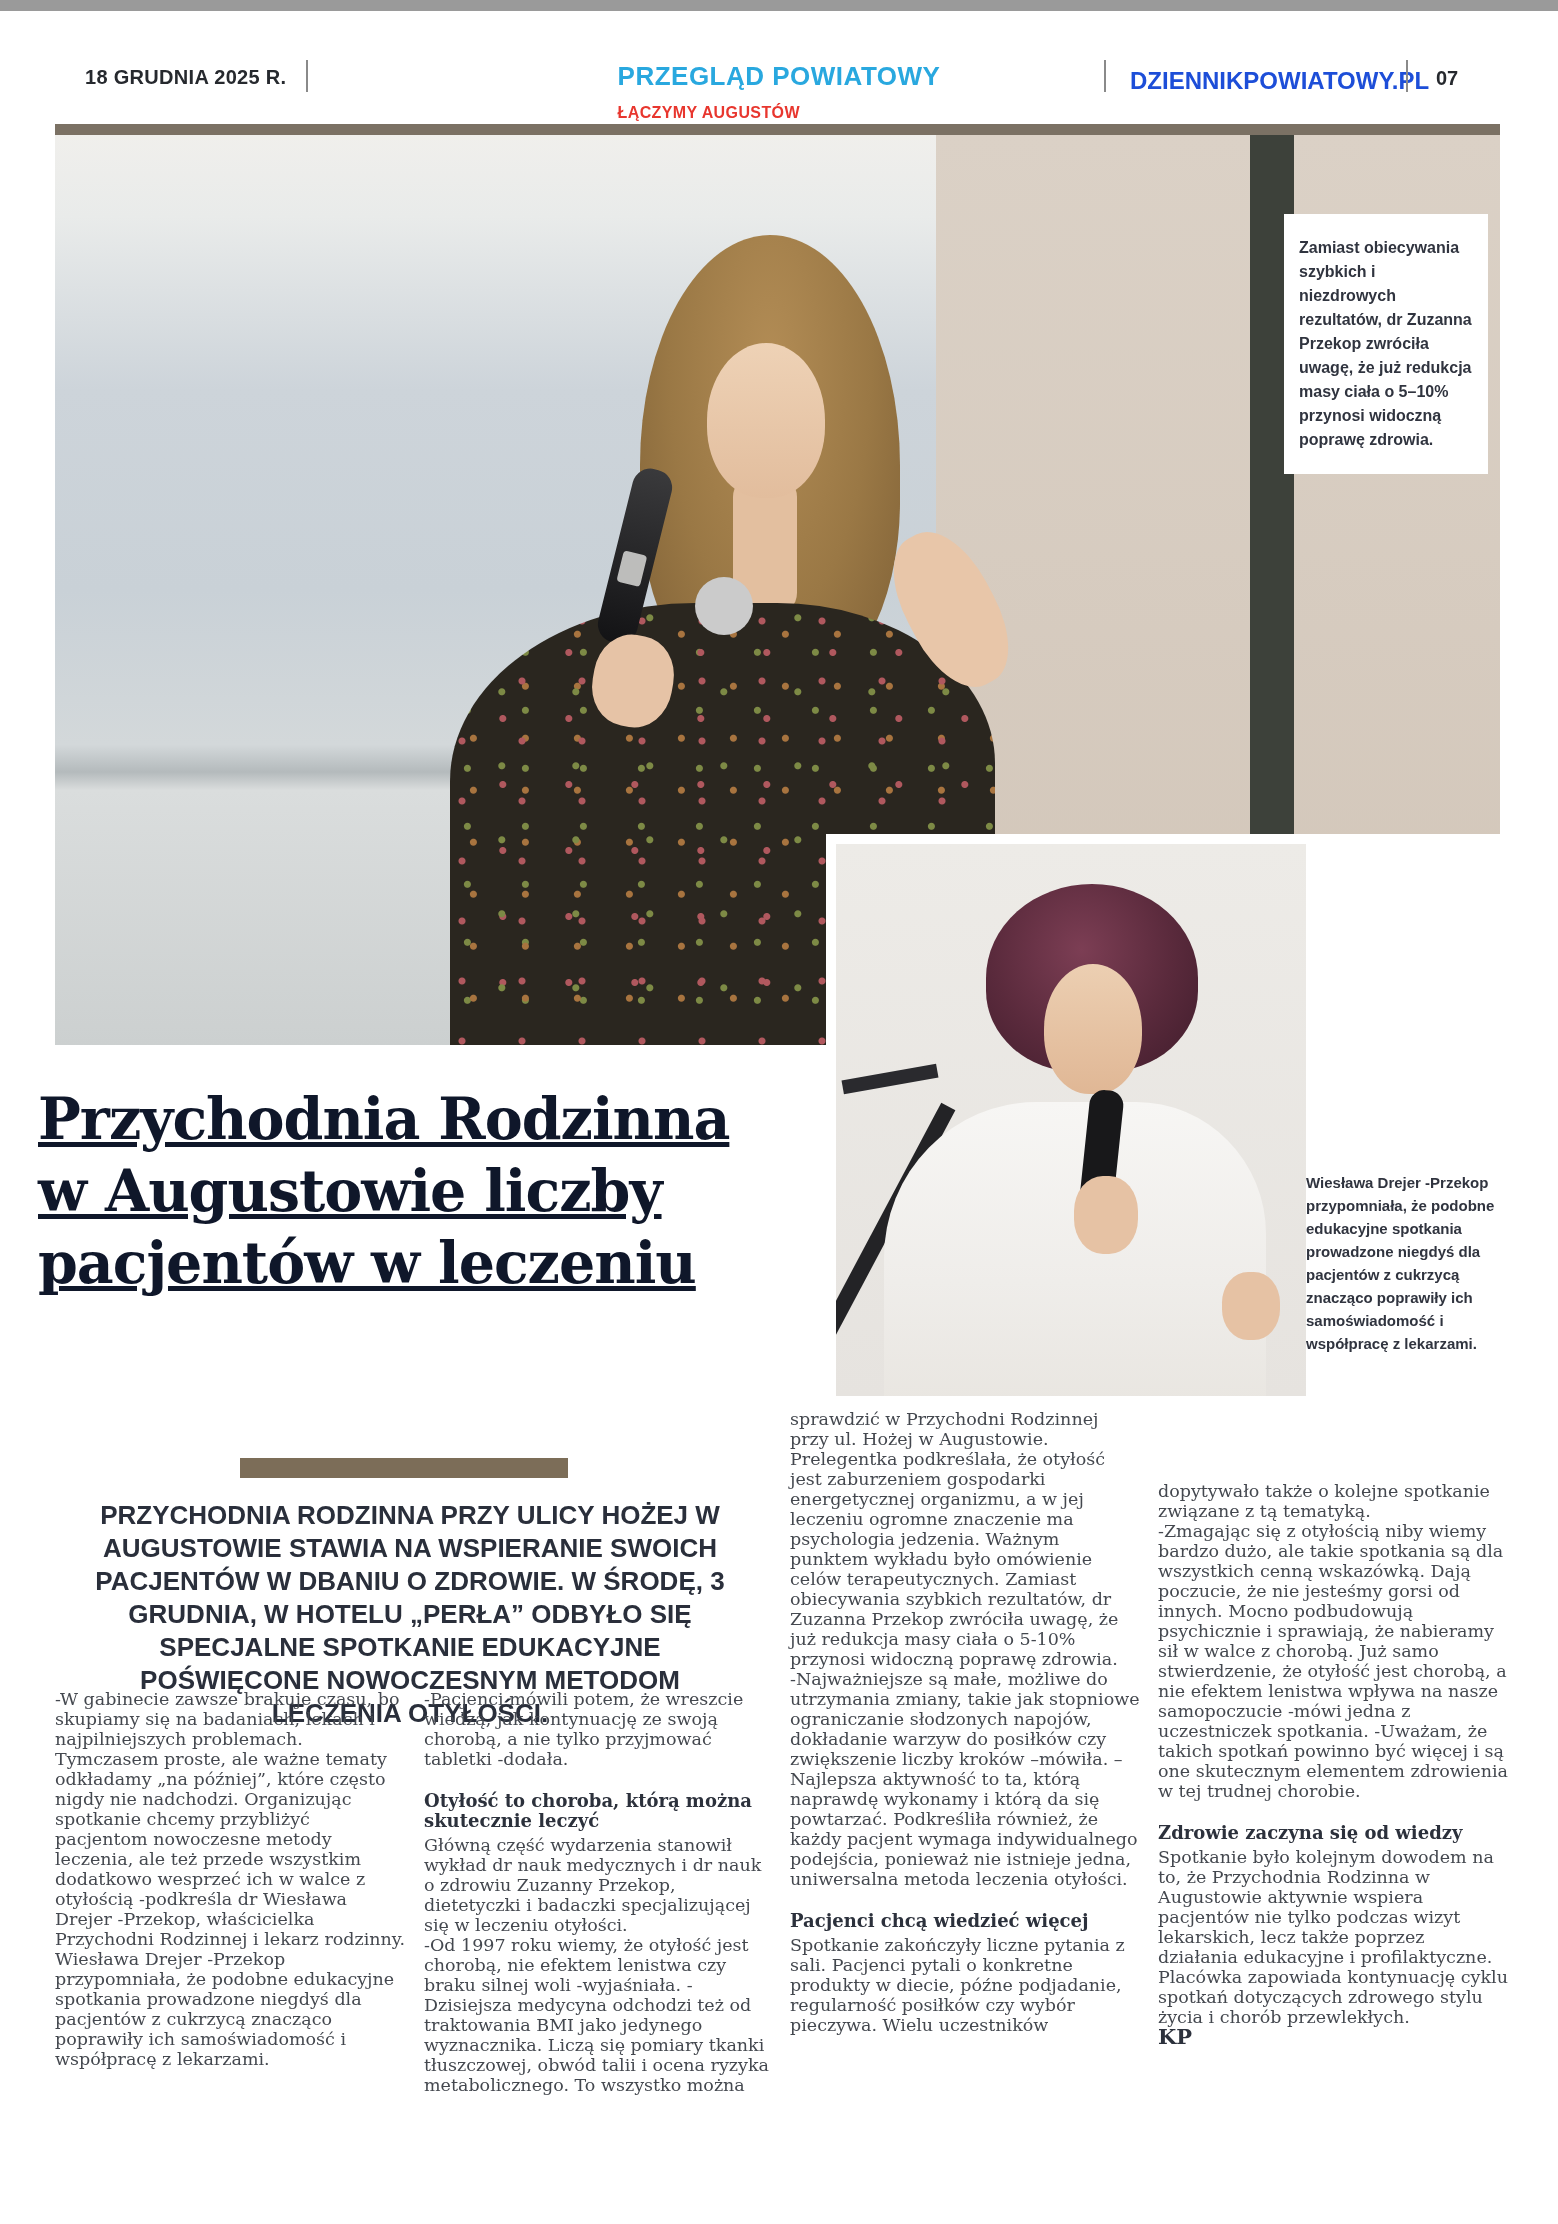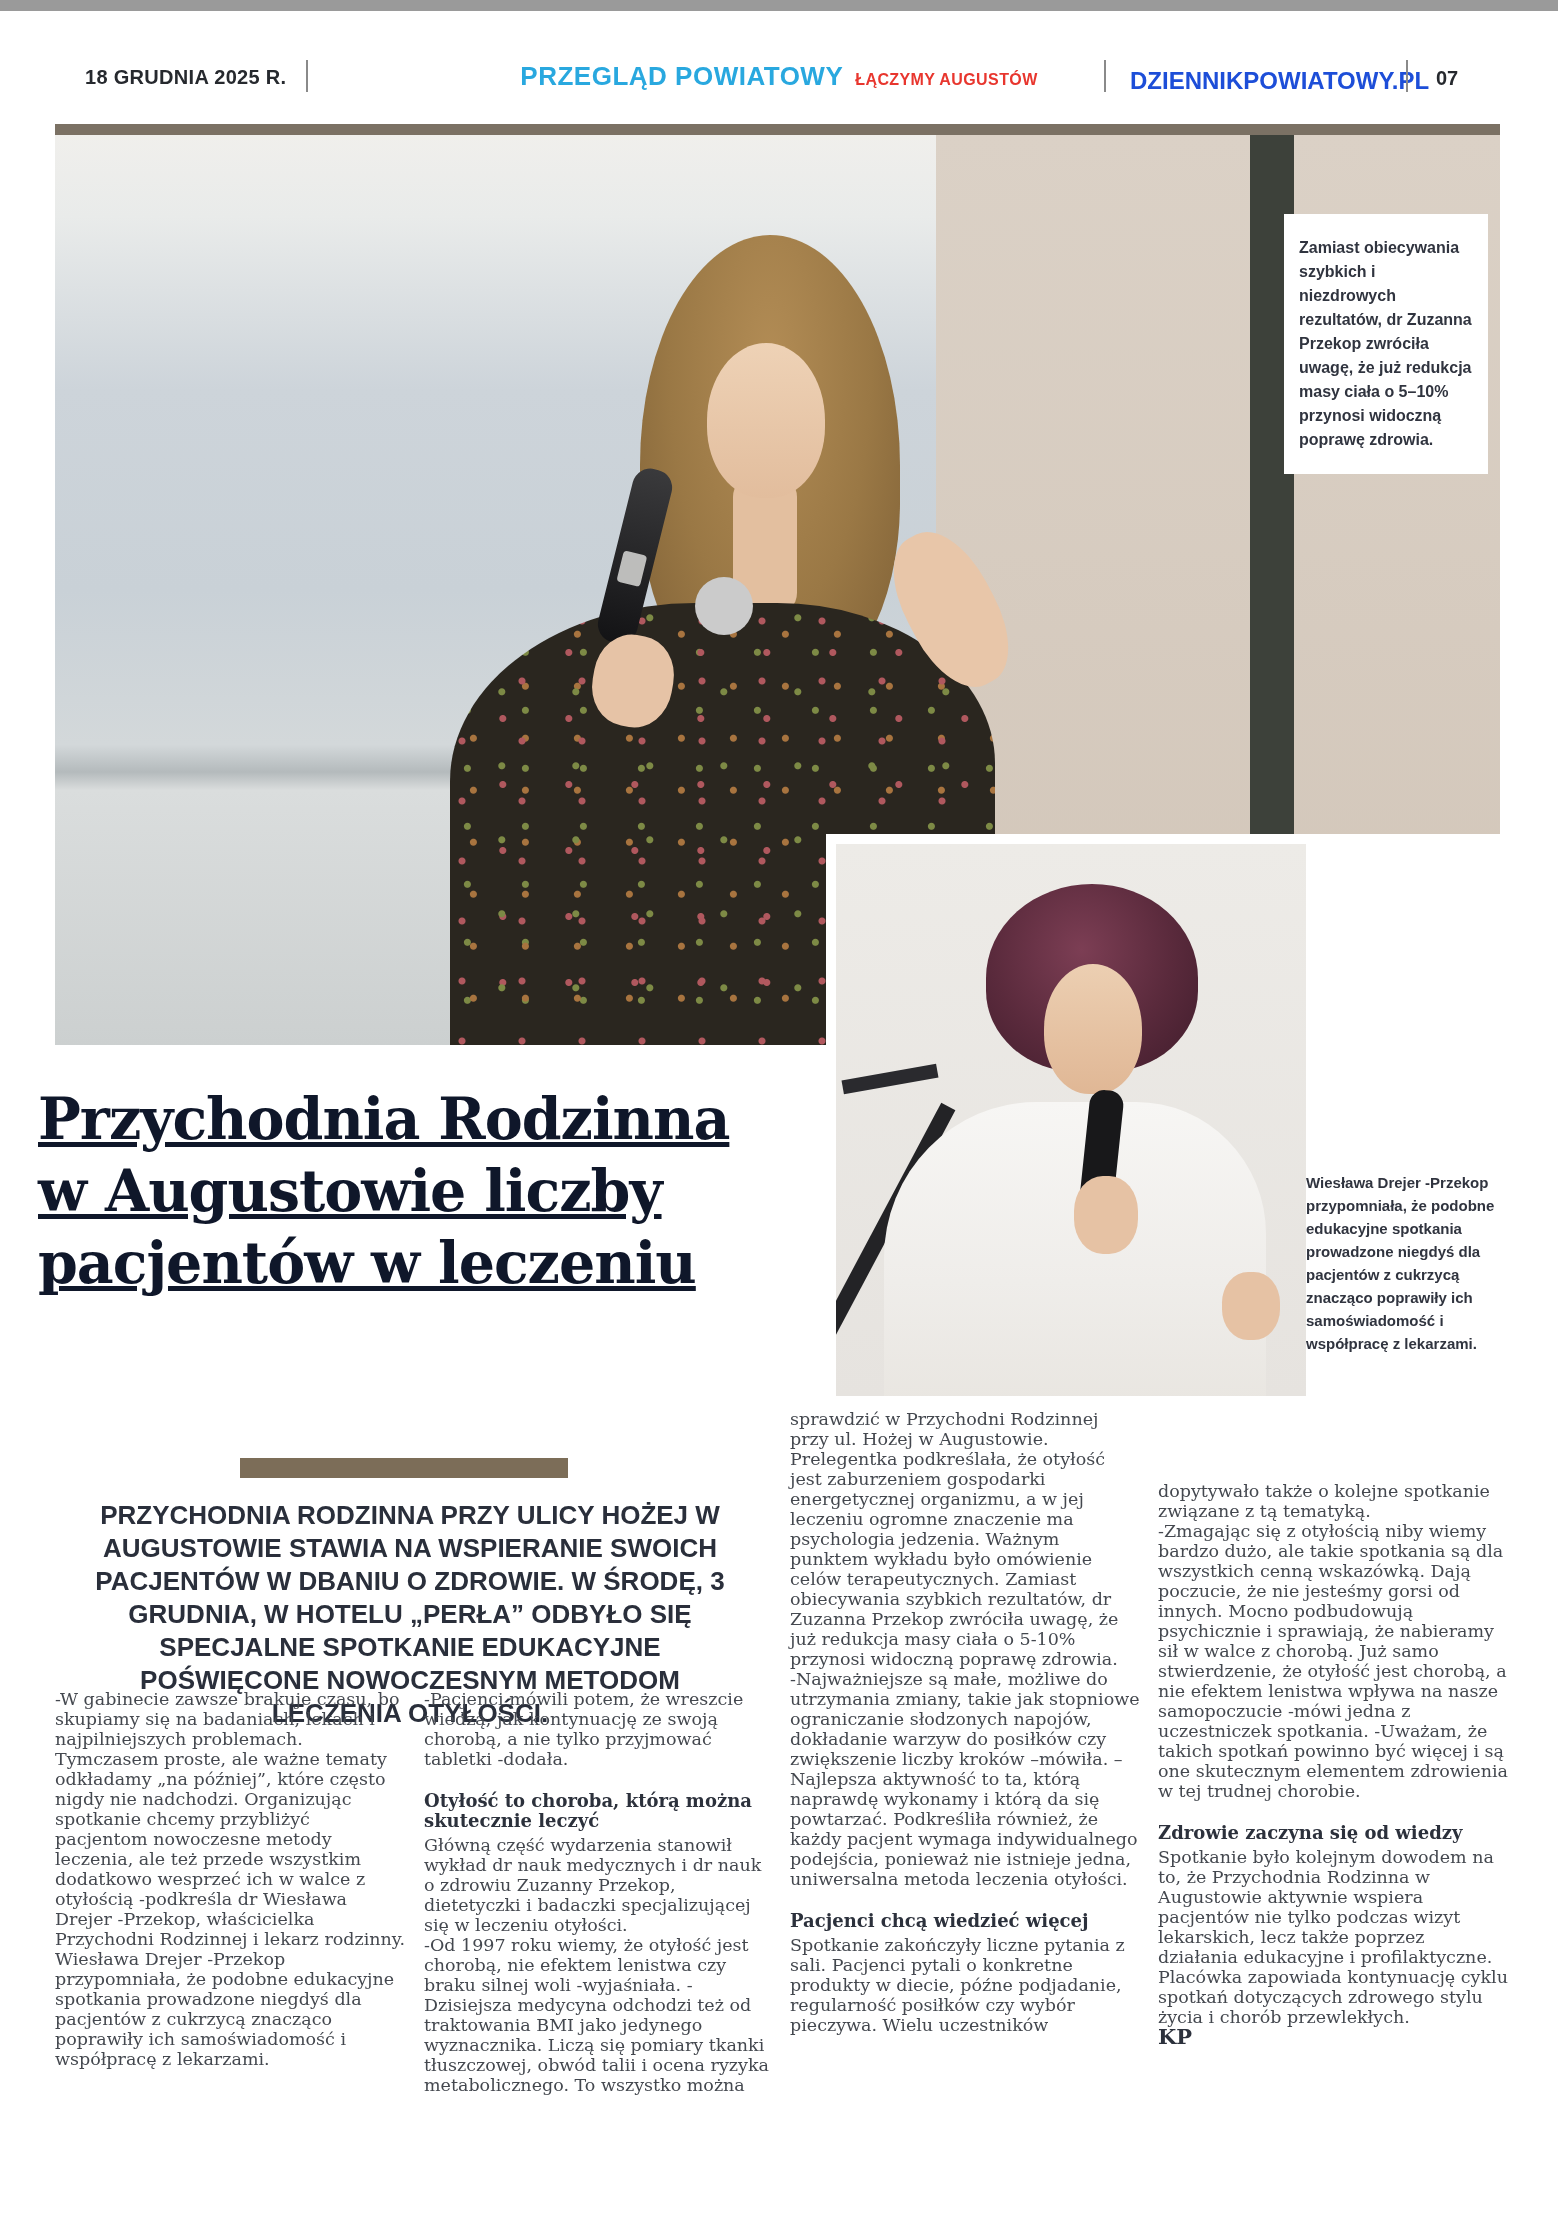--- a/index.html
+++ b/index.html
@@ -7,21 +7,21 @@
     position:relative;width:1558px;height:2224px;background:#ffffff;
     margin:11px auto;overflow:hidden;
     font-family:"Liberation Sans",sans-serif;color:#26292e;
   }
   
   .hdr-date{position:absolute;left:85px;top:55px;font-size:20px;font-weight:bold;letter-spacing:.3px;color:#26292e;}
   .hdr-sep{position:absolute;top:49px;width:2px;height:32px;background:#8a8a8a;}
   .sep1{left:306px;}
   .sep2{left:1104px;}
   .sep3{left:1406px;}
-  .hdr-masthead{position:absolute;left:50%;transform:translateX(-50%);top:50px;display:flex;align-items:baseline;gap:12px;white-space:nowrap;}
+  .hdr-masthead{position:absolute;left:50%;transform:translateX(-50%);top:50px;display:flex;align-items:baseline;gap:12px;white-space:nowrap;flex-direction:column;}
   .masthead-main{font-size:26px;font-weight:bold;letter-spacing:.5px;color:#29a8df;}
   .masthead-sub{font-size:16px;font-weight:bold;letter-spacing:.4px;color:#e8362e;}
   .hdr-site{position:absolute;left:1130px;top:56px;font-size:24px;font-weight:bold;color:#1d4ed8;}
   .hdr-page{position:absolute;left:1436px;top:56px;font-size:20px;font-weight:bold;color:#26292e;}
   .toprule{position:absolute;left:55px;top:113px;width:1445px;height:11px;background:#7b7164;}
 
   
   .photo-main{position:absolute;left:55px;top:124px;width:1445px;height:910px;background:linear-gradient(180deg,#dbd1c6,#d2c6b9);overflow:hidden;z-index:1;}
   .pm-screen{position:absolute;left:0;top:0;width:61%;height:100%;
     background:linear-gradient(180deg,#f0efec 0%,#e9ebea 9%,#cdd4da 28%,#c9d1d7 50%,#d3d8da 67%,#b4babc 70%,#dadddd 72%,#ccd0d0 100%);}

